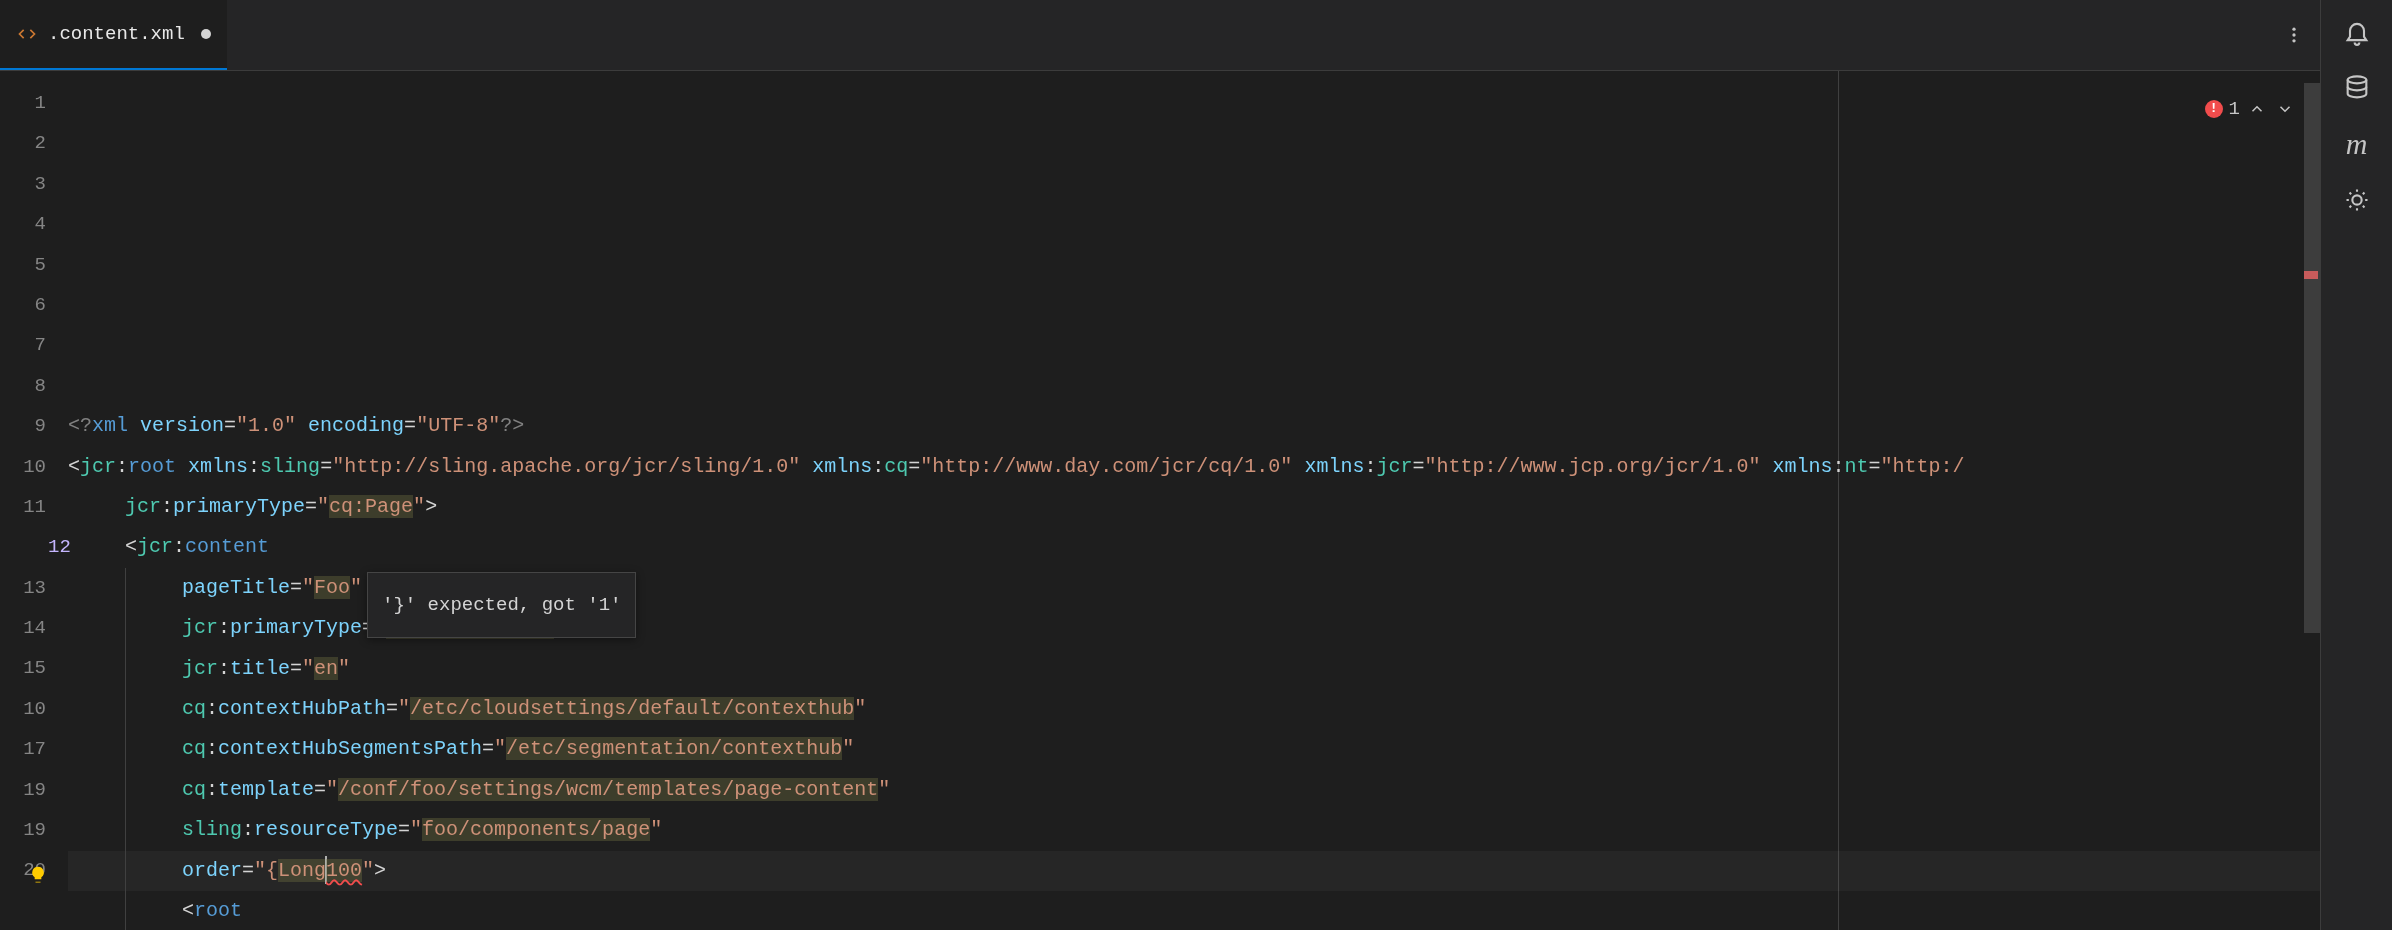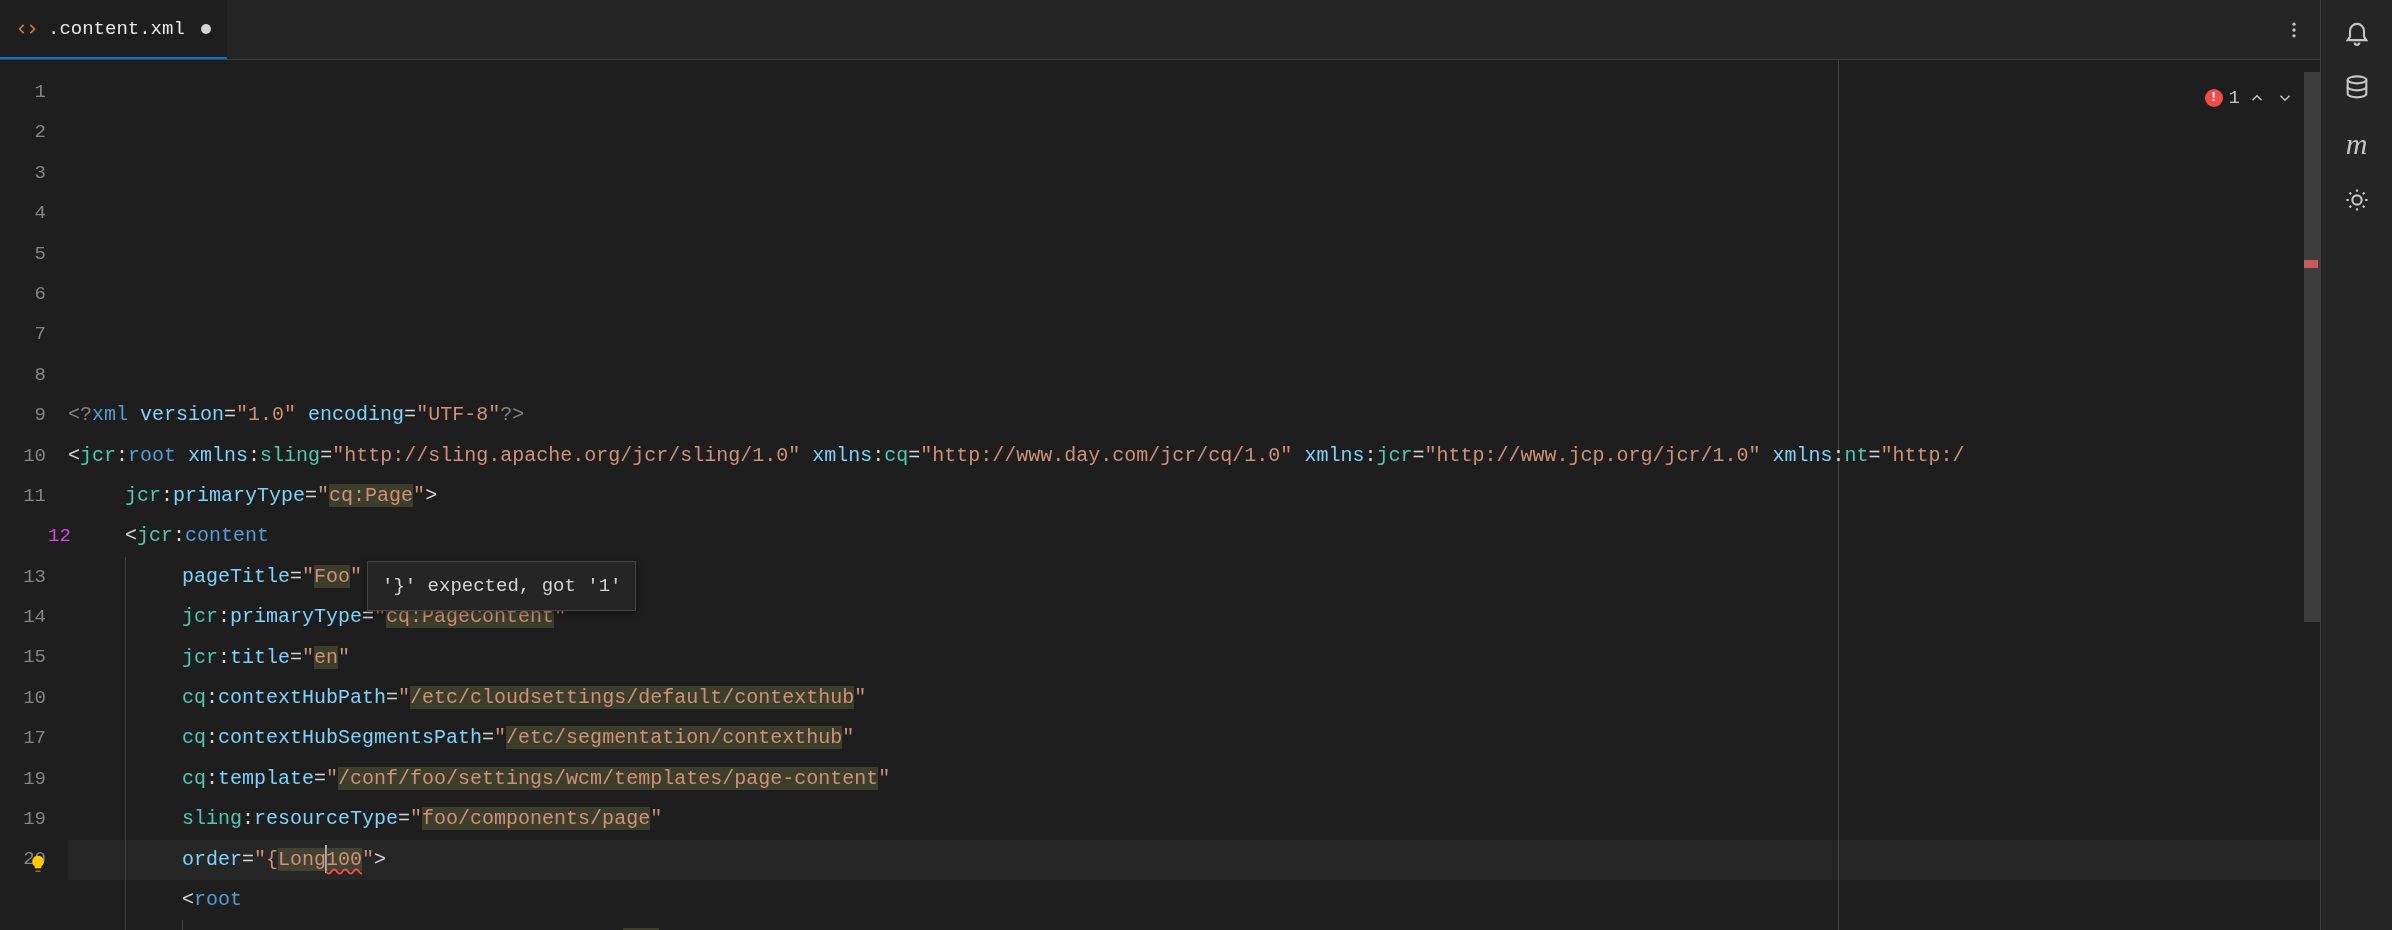--- a/index.html
+++ b/index.html
@@ -13,21 +13,21 @@
   height: 930px;
   display: flex;
 }
 .editor-area {
   flex: 1;
   display: flex;
   flex-direction: column;
   min-width: 0;
 }
 .tab-bar {
-  height: 60px;
+  height: 71px;
   background: #252526;
   border-bottom: 1px solid #3c3c3c;
   display: flex;
   align-items: stretch;
 }
 .tab {
   display: flex;
   align-items: center;
   padding: 0 16px;
   background: #1e1e1e;
@@ -77,21 +77,21 @@
   width: 68px;
   background: #1e1e1e;
   padding-top: 12px;
   text-align: right;
   color: #858585;
   font-size: 19px;
   line-height: 40.4px;
   user-select: none;
 }
 .gutter .ln { padding-right: 22px; height: 40.4px; }
-.gutter .ln.active { color: #d946ef; margin-left: 48px; }
+.gutter .ln.active { color: #c4b5fd; margin-left: 48px; }
 .code-body {
   flex: 1;
   padding-top: 12px;
   position: relative;
   font-size: 20px;
   line-height: 40.4px;
   white-space: pre;
   min-width: 0;
 }
 .code-line {
@@ -159,21 +159,21 @@
   height: 22px;
   color: #ffcc00;
   top: 50%;
   transform: translateY(-50%);
 }
 
 .hover-tooltip {
   position: absolute;
   background: #252526;
   border: 1px solid #454545;
-  padding: 4px 14px;
+  padding: 12px 14px;
   font-size: 19px;
   color: #d4d4d4;
   font-family: inherit;
   box-shadow: 0 2px 8px rgba(0,0,0,0.4);
   z-index: 10;
   text-align: center;
 }
 
 .ruler {
   position: absolute;

